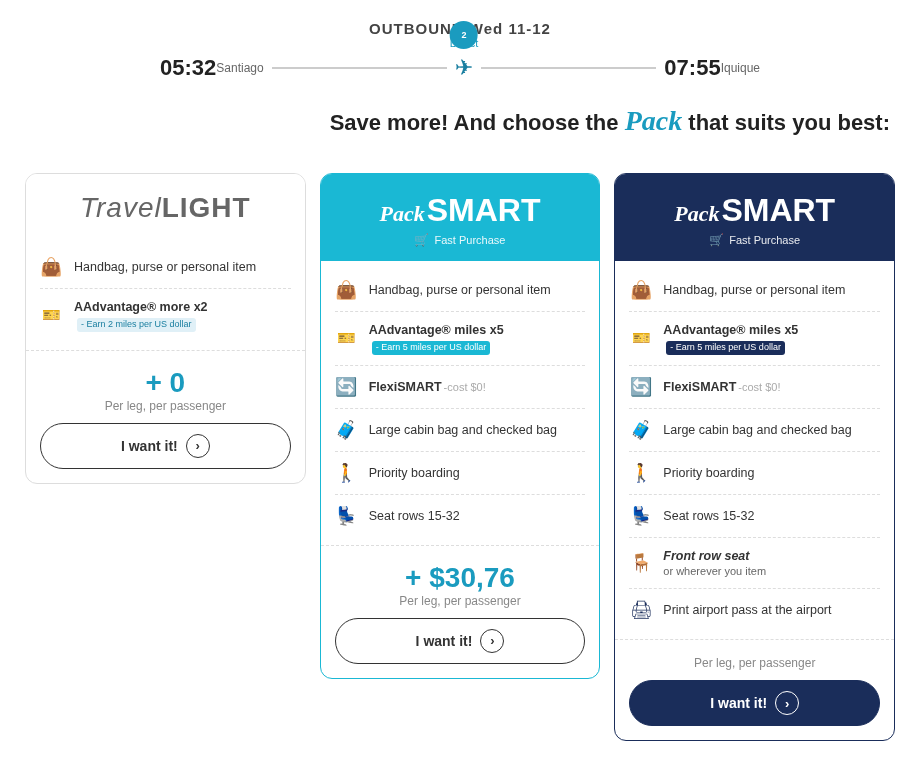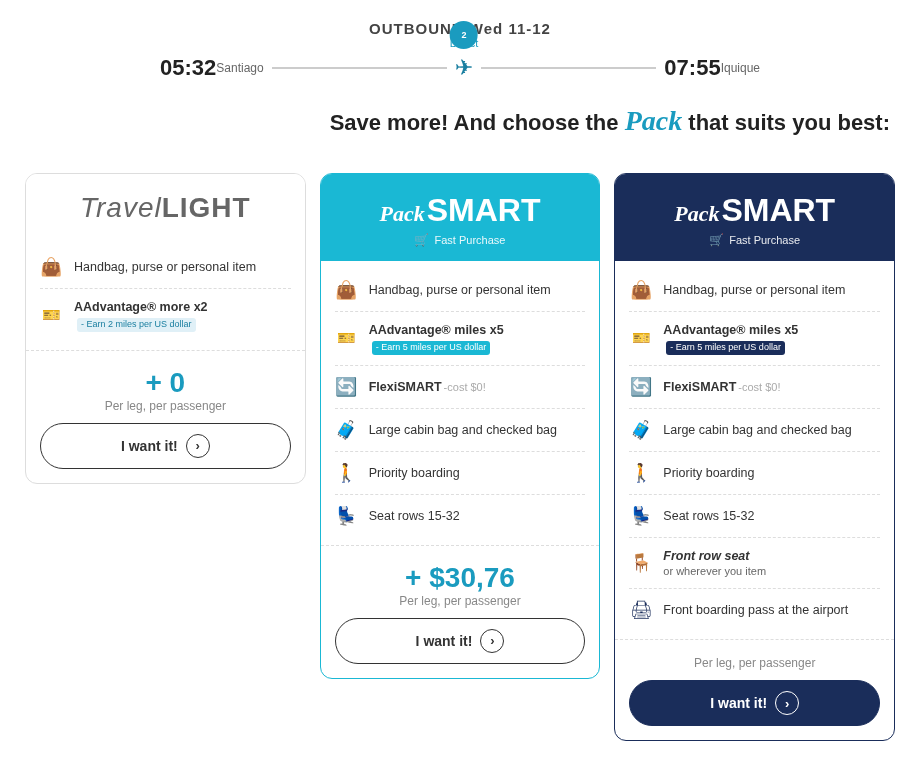--- a/index.html
+++ b/index.html
@@ -480,21 +480,21 @@
       </div>
       <div class="feature-item">
         <div class="feature-icon">🪑</div>
         <div class="feature-text">
           <span class="italic-text">Front row seat</span>
           <span class="sub-text">or wherever you item</span>
         </div>
       </div>
       <div class="feature-item">
         <div class="feature-icon">🖨</div>
-        <div class="feature-text">Front boarding pass at the airport</div>
+        <div class="feature-text">Print airport pass at the airport</div>
       </div>
     </div>
     <div class="card-footer">
       <div class="price-sub">Per leg, per passenger</div>
       <button class="btn-want dark">
         <span>I want it!</span>
         <div class="btn-circle">›</div>
       </button>
     </div>
   </div>

